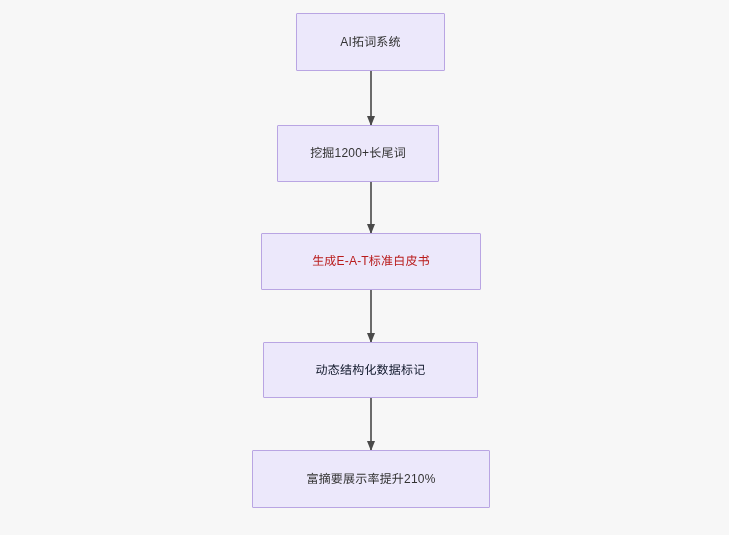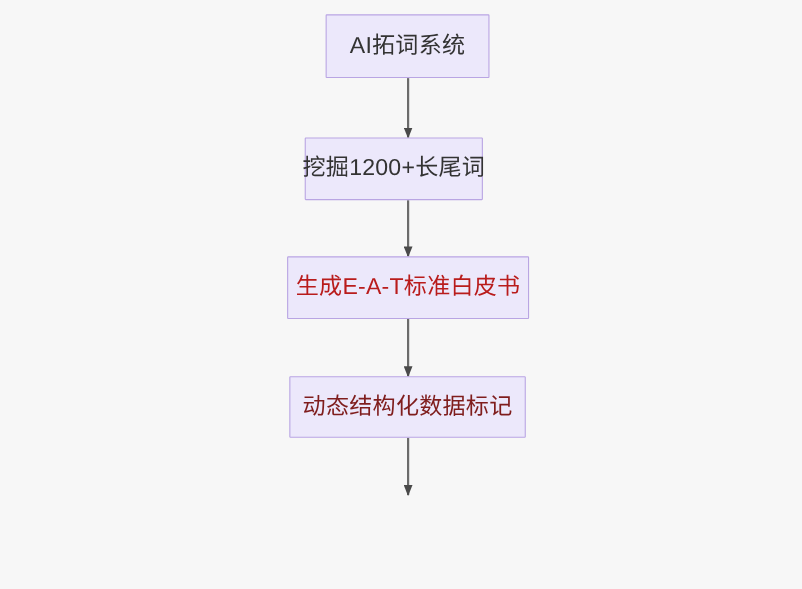--- a/index.html
+++ b/index.html
@@ -32,21 +32,21 @@
     background: #ece8fb;
     border: 1.5px solid #b9a5e3;
     border-radius: 1px;
     display: flex;
     align-items: center;
     justify-content: center;
     text-align: center;
   }
   .node-label {
     color: #333333;
-    font-size: 21px;
+    font-size: 12px;
     line-height: 1.25;
     letter-spacing: 0.2px;
     white-space: nowrap;
     user-select: none;
   }
 </style>
 </head>
 <body style="background: rgb(247, 247, 247);">
 
 <div id="flow-root">
@@ -71,17 +71,20 @@
 
   <div class="node-box" style="left: 277px; top: 125px; width: 162px; height: 57px; background: rgb(236, 232, 251); border-color: rgb(185, 165, 227);">
     <span class="node-label" style="color: rgb(51, 51, 51);">挖掘1200+长尾词</span>
   </div>
 
   <div class="node-box" style="left: 261px; top: 233px; width: 220px; height: 57px; background: rgb(236, 232, 251); border-color: rgb(185, 165, 227);">
     <span class="node-label" style="color: #b91c1c;">生成E-A-T标准白皮书</span>
   </div>
 
   <div class="node-box" style="left: 263px; top: 342px; width: 215px; height: 56px; background: rgb(236, 232, 251); border-color: rgb(185, 165, 227);">
-    <span class="node-label" style="color: #7f1d1d;">动态结构化数据标记</span>
+    <span class="node-label" style="color: #0f172a;">动态结构化数据标记</span>
   </div>
 
+  <div class="node-box" style="left: 252px; top: 450px; width: 238px; height: 58px; background: rgb(236, 232, 251); border-color: rgb(185, 165, 227);">
+    <span class="node-label" style="color: rgb(51, 51, 51);">富摘要展示率提升210%</span>
+  </div>
 
 </div>
 
 </body></html>

